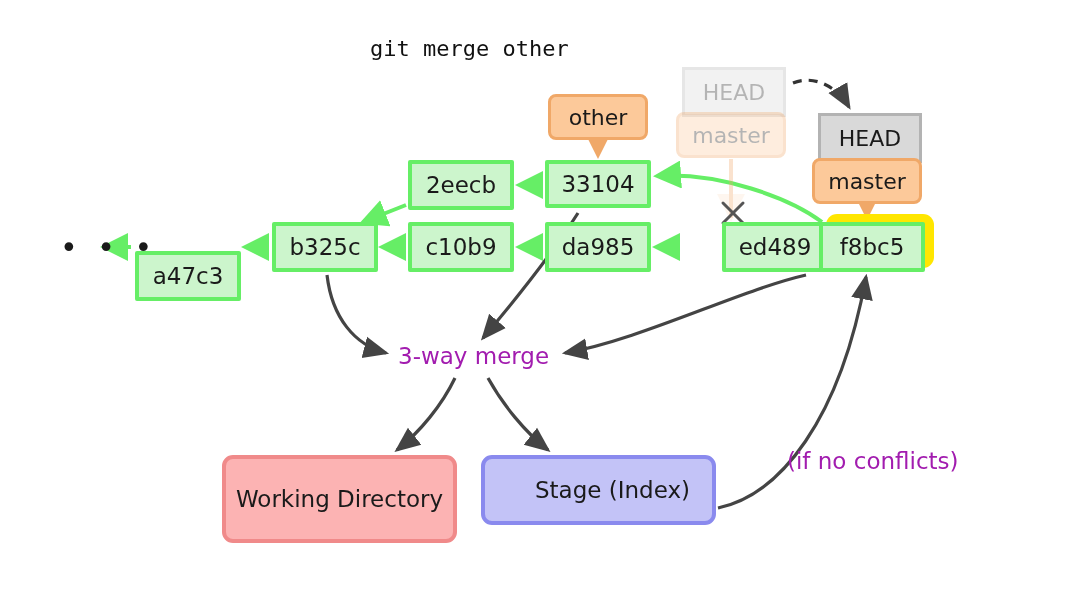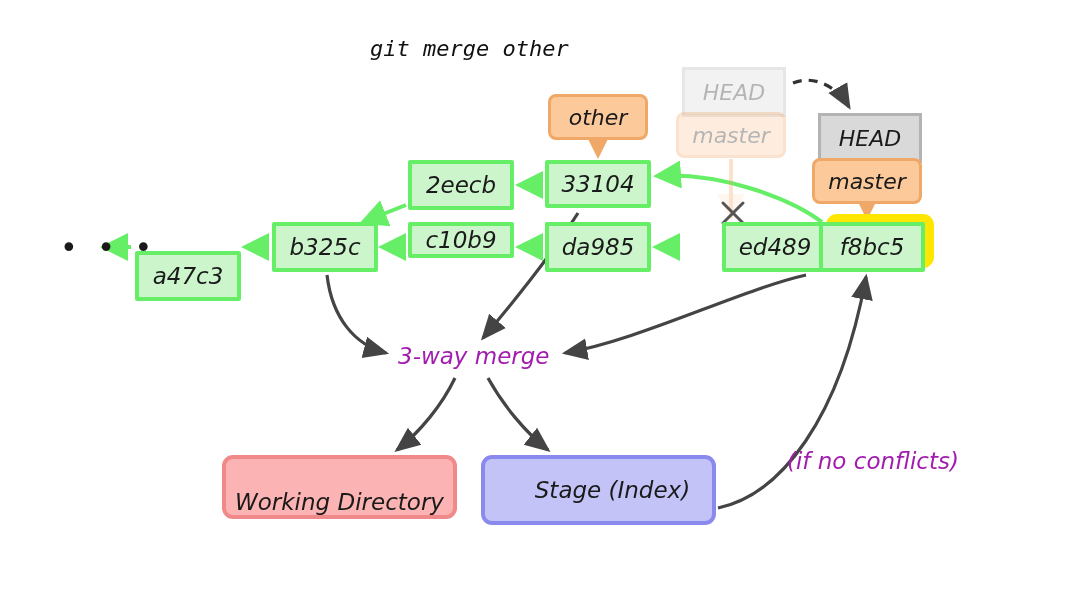--- a/index.html
+++ b/index.html
@@ -1,19 +1,19 @@
 <!DOCTYPE html>
 <html><head>
 <meta charset="utf-8">
 <style>
   html,body{margin:0;padding:0;background:#ffffff;}
   body{width:1081px;height:590px;position:relative;overflow:hidden;
        font-family:"DejaVu Sans", sans-serif;}
 
-  #stage{position:absolute;left:0;top:0;width:1081px;height:590px;font-style:italic;}
+  #stage{position:absolute;left:0;top:0;width:1081px;height:590px;}
 
   
   #edges{position:absolute;left:0;top:0;width:1081px;height:590px;}
 
   
   .node{position:absolute;box-sizing:border-box;display:flex;
         align-items:center;justify-content:center;
         border-radius:2px;white-space:nowrap;}
 
   .commit{background:#ccf5cc;border:4px solid #66ee66;
@@ -127,21 +127,21 @@
     <span>other</span>
   </div>
 
   <div id="commits">
       <div class="node commit" style="left: 135px; top: 222px; width: 106px; height: 50px; margin-top: 29px;">
         <span>a47c3</span>
       </div>
       <div class="node commit" style="left: 272px; top: 222px; width: 106px; height: 50px;">
         <span>b325c</span>
       </div>
-      <div class="node commit" style="left: 408px; top: 222px; width: 106px; height: 36px;">
+      <div class="node commit" style="left: 408px; top: 222px; width: 106px; height: 50px;">
         <span>c10b9</span>
       </div>
       <div class="node commit" style="left: 545px; top: 222px; width: 106px; height: 50px;">
         <span>da985</span>
       </div>
       <div class="node commit" style="left: 722px; top: 222px; width: 106px; height: 50px;">
         <span>ed489</span>
       </div>
       <div class="node commit" style="left: 819px; top: 222px; width: 106px; height: 50px;">
         <span>f8bc5</span>
@@ -150,21 +150,21 @@
         <span>2eecb</span>
       </div>
       <div class="node commit" style="left: 545px; top: 160px; width: 106px; height: 48px;">
         <span>33104</span>
       </div>
     </div>
 
   <div class="plain" id="merge-label" style="left: 398px; top: 343px;">3-way merge</div>
 
   <div id="zones">
-      <div class="zone zone-wd" style="left: 222px; top: 455px; width: 235px; height: 64px; align-items: flex-end;">
+      <div class="zone zone-wd" style="left: 222px; top: 455px; width: 235px; height: 88px;">
         <span>Working Directory</span>
       </div>
       <div class="zone zone-stage" style="left: 481px; top: 455px; width: 235px; height: 70px;">
         <span>Stage (Index)</span>
       </div>
     </div>
 
   <div class="plain" id="conflict-note" style="left: 787px; top: 448px;">(if no conflicts)</div>
 
 </div>

